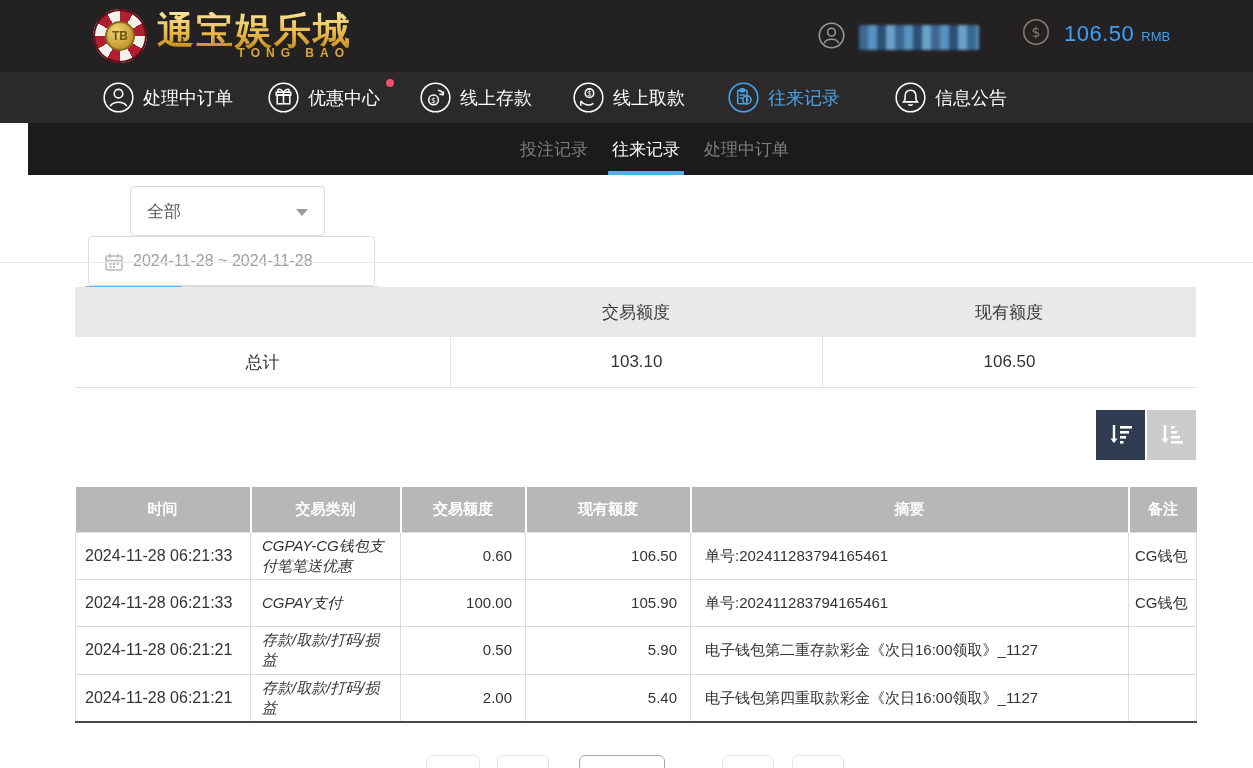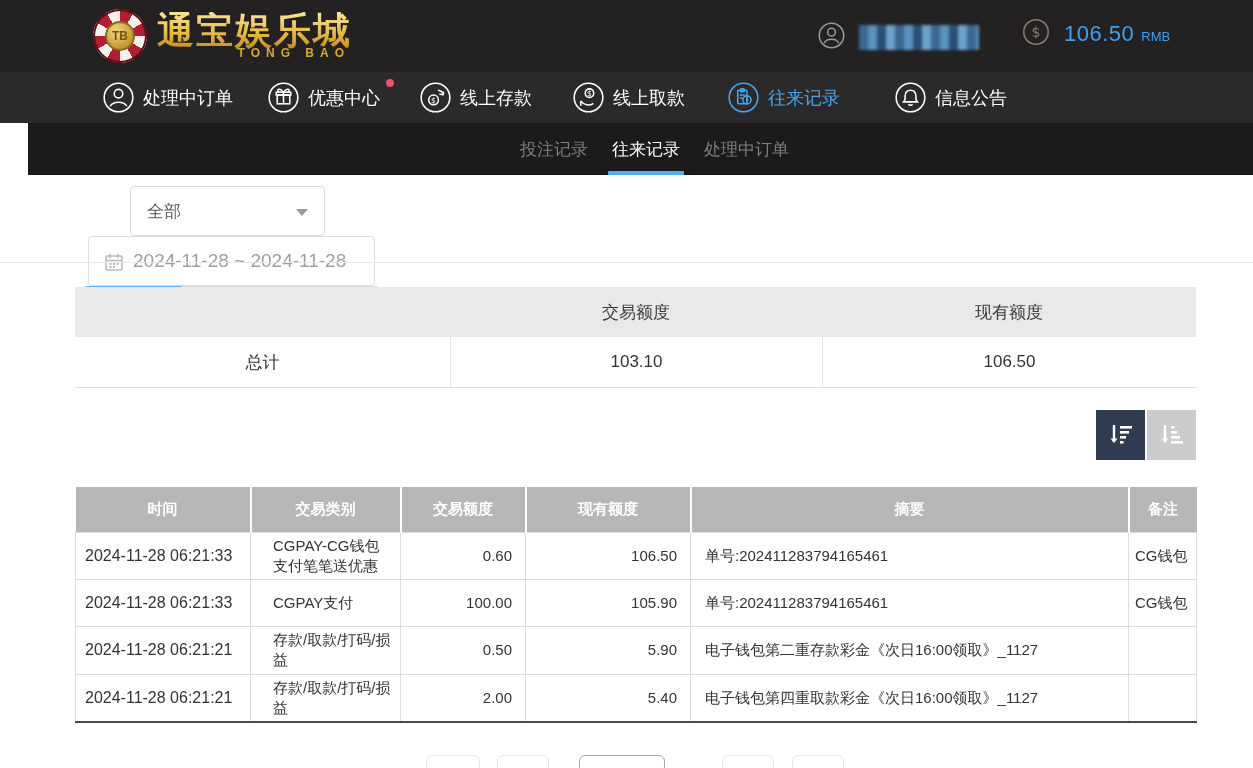--- a/index.html
+++ b/index.html
@@ -48,21 +48,21 @@
   .subtab-underline { position:absolute; left:50%; transform:translateX(-50%); bottom:0;
     width:76px; height:4px; background:#53aee9; border-radius:1px; }
 
   
   .filters { position:absolute; left:75px; top:186px; display:flex; align-items:center;flex-direction:column; }
   .select { position:relative; width:195px; height:50px; border:1px solid #dcdcdc; border-radius:4px;
     display:flex; align-items:center; padding-left:16px; font-size:17px; color:#595959; cursor:pointer; background:#fff; }
   .caret { position:absolute; right:16px; top:22px; width:0; height:0;
     border-left:6px solid transparent; border-right:6px solid transparent; border-top:7px solid #9b9b9b; }
   .datebox { position:relative; width:287px; height:50px; margin-left:8px; border:1px solid #dcdcdc; border-radius:4px;
-    display:flex; align-items:center; padding-left:44px; font-size:19px; color:#9e9e9e; cursor:pointer; background:#fff; }
+    display:flex; align-items:center; padding-left:44px; font-size:16px; color:#9e9e9e; cursor:pointer; background:#fff; }
   .cal-icon { position:absolute; left:15px; top:15px; }
   .quick-group { display:flex; margin-left:8px; }
   .quick-btn { width:99px; height:50px; border:1px solid #dcdcdc; border-left:none; background:#fff;
     font-size:17px; color:#9b9b9b; display:flex; align-items:center; justify-content:center; cursor:pointer; }
   .quick-btn:first-child { border-radius:4px 0 0 4px; }
   .quick-btn:last-child { border-radius:0 4px 4px 0; }
   .quick-btn.active { border:1px solid #64b2ec; color:#4ba3e8; }
   .search-btn { width:90px; height:46px; margin-left:12px; background:#b91c1c; border:none; border-radius:0;
     color:#fff; font-size:17px; cursor:pointer; }
 
@@ -87,21 +87,21 @@
   .dtable { position:absolute; left:75px; top:487px; width:1121px; border-collapse:collapse; table-layout:fixed; }
   .dtable th { background:#b7b7b7; color:#fff; font-size:15px; font-weight:600; height:45px;
     border-right:2px solid #fff; }
   .dtable th:last-child { border-right:none; }
   .dtable td { border:1px solid #dcdcdc; font-size:15px; color:#333; height:47px; line-height:1.35;
     padding:3px 8px; background:#fff; }
   .dtable tr:last-child td { border-bottom:2px solid #4a4a4a; }
   .col-time { width:175px; } .col-type { width:150px; } .col-amt { width:125px; }
   .col-cur { width:165px; } .col-sum { width:438px; } .col-note { width:68px; }
   td.c-time { font-size:16px; padding-left:9px; }
-  td.c-type { padding-left:22px; }
+  td.c-type { padding-left:11px;font-style:italic; }
   td.c-amt, td.c-cur { text-align:right; padding-right:13px; }
   td.c-sum { padding-left:14px; }
   td.c-note { padding-left:6px; padding-right:4px; }
 
   
   .pagebar button { position:absolute; top:755px; height:34px; background:#fff;
     border:1px solid #e5e5e5; border-radius:6px; cursor:pointer; }
   .pg1 { left:426px; width:54px; } .pg2 { left:497px; width:52px; }
   .pg3 { left:579px; width:86px; border-color:#a8a8a8 !important; }
   .pg4 { left:722px; width:52px; } .pg5 { left:792px; width:52px; }

